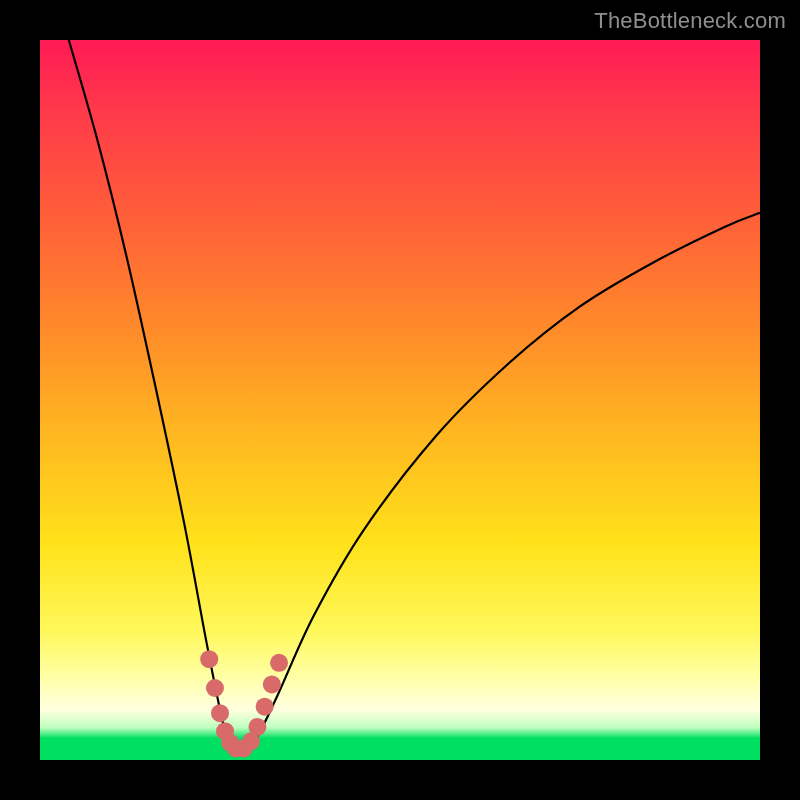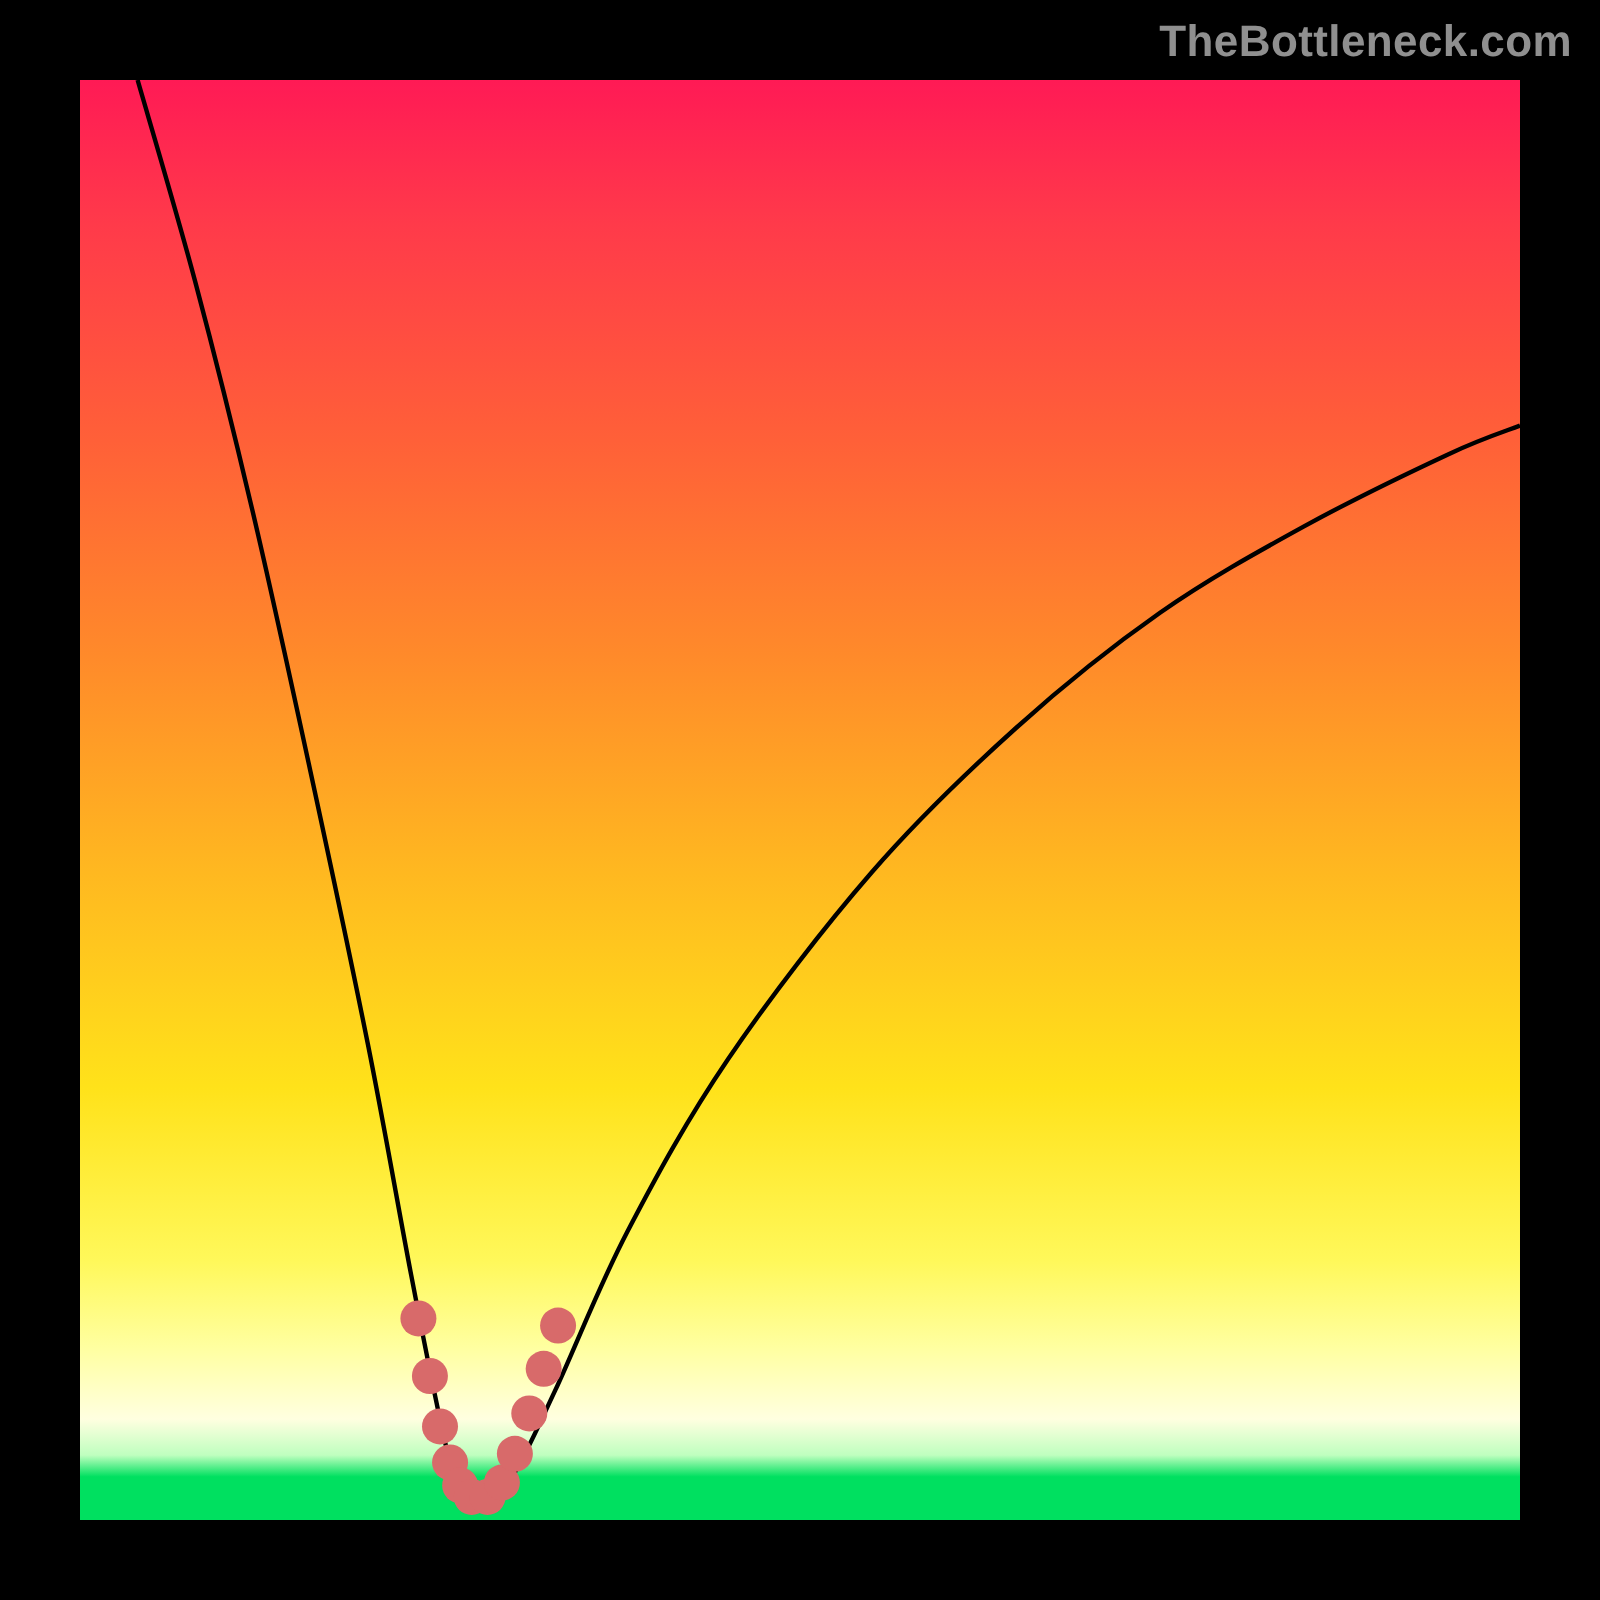--- a/index.html
+++ b/index.html
@@ -45,21 +45,21 @@
     width: 720px;
     height: 720px;
   }
   .watermark {
     position: absolute;
     top: 8px;
     right: 14px;
     color: #8f8f8f;
     font-size: 22px;
     letter-spacing: 0.2px;
-    font-weight: 700;
+    font-weight: 400;
   }
 </style>
 </head>
 <body>
 
 <div class="frame">
   <div class="plot-area">
     <svg class="svg-layer" viewBox="0 0 720 720" preserveAspectRatio="none">
       <path id="curve-path" fill="none" stroke="#000000" stroke-width="2.2" d="M 28.8 0 C 33.6 16.799999999999994, 48 64.79999999999995, 57.6 100.79999999999995 C 67.2 136.79999999999995, 76.8 175.20000000000005, 86.39999999999999 216.00000000000006 C 95.99999999999999 256.80000000000007, 105.6 301.2, 115.2 345.59999999999997 C 124.80000000000001 389.99999999999994, 135.6 440.4, 144 482.4 C 152.4 524.4, 159.6 566.4, 165.6 597.6 C 171.6 628.8000000000001, 176.4 652.8000000000001, 180 669.6 C 183.6 686.4, 184.8 691.8, 187.20000000000002 698.4 C 189.60000000000002 705, 192 707.4000000000001, 194.4 709.2 C 196.8 711, 198.00000000000003 711, 201.60000000000002 709.2 C 205.20000000000002 707.4000000000001, 210 707.4, 216 698.4 C 222 689.4, 228.00000000000003 675.6, 237.60000000000002 655.2 C 247.20000000000002 634.8000000000001, 259.20000000000005 603.6, 273.6 576 C 288 548.4, 303.6 519.6, 324 489.6 C 344.4 459.6, 372.00000000000006 423.6, 396.00000000000006 396 C 420.00000000000006 368.4, 444 345.59999999999997, 468 323.99999999999994 C 492 302.3999999999999, 516 283.19999999999993, 540 266.4 C 564 249.6, 588 236.40000000000003, 612 223.20000000000005 C 636 210.00000000000006, 666 195.60000000000005, 684 187.20000000000005 C 702 178.80000000000004, 714 175.19999999999996, 720 172.79999999999995"></path>
       <g id="marker-group">

